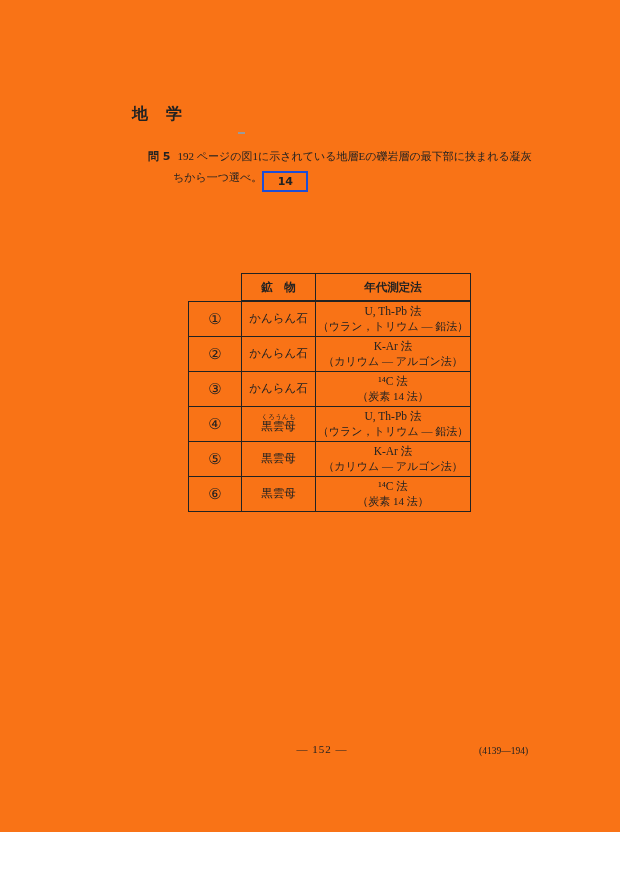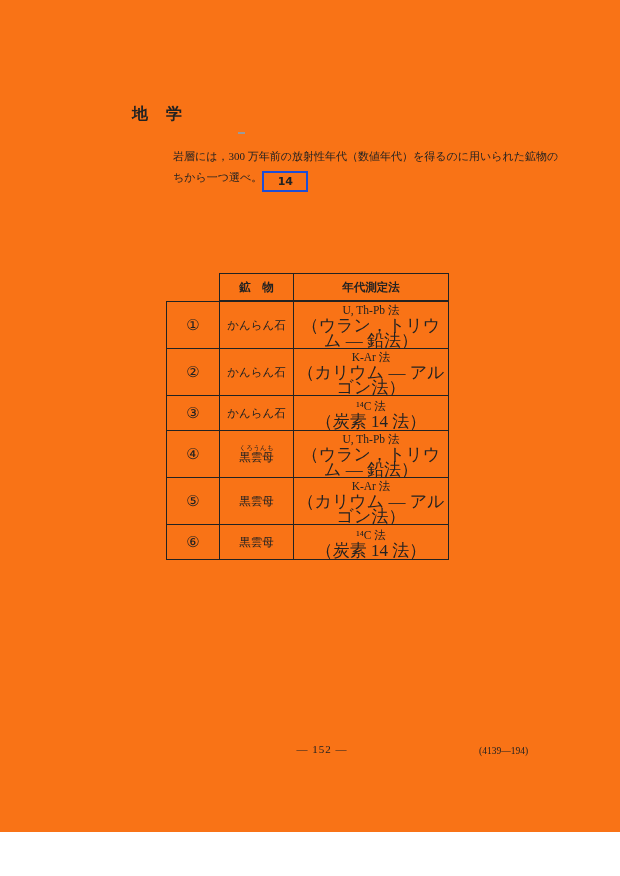--- a/index.html
+++ b/index.html
@@ -27,61 +27,63 @@
   .q-label { font-weight:bold; margin-right:7px; font-family:"DejaVu Sans","Liberation Sans",sans-serif; font-size:11px; }
   .answer-box {
     display:inline-block; box-sizing:content-box;
     border:2px solid #1d4ed8; width:42px; height:17px; line-height:17px;
     text-align:center; font-weight:bold; font-size:11px;
     margin-left:0; vertical-align:-4px;
     font-family:"DejaVu Sans","Liberation Sans",sans-serif;
   }
 
   table.choice-table {
-    position:absolute; left:166px; top:273px;
+    position:absolute; left:188px; top:273px;
     border-collapse:collapse; table-layout:fixed;border-radius:12px;
   }
   .choice-table col.c-num { width:53px; }
   .choice-table col.c-mineral { width:74px; }
   .choice-table col.c-method { width:155px; }
   .choice-table th, .choice-table td {
     border:1.5px solid #222; padding:0;
     text-align:center; vertical-align:middle;
   }
   .choice-table th.corner { border:none; }
   .choice-table thead th {
     height:26px; font-size:11.5px; font-weight:bold;
     border-bottom:2px solid #222;
   }
   .choice-table tbody tr { height:35px; }
   td.cell-number { font-size:15px; }
   td.cell-mineral { font-size:11.5px; }
   td.cell-mineral ruby rt { font-size:6.5px; letter-spacing:0; }
   td.cell-method .method-name { font-size:11.5px; line-height:16px; }
-  td.cell-method .method-reading { font-size:17px; line-height:15px; }
+  td.cell-method .method-reading { font-size:11px; line-height:15px; }
 
   .footer-page-number {
     position:absolute; left:322px; top:743px; transform:translateX(-50%);
     font-size:11px; letter-spacing:1px;
   }
   .footer-code {
     position:absolute; left:479px; top:746px;
     font-size:9.5px;
   }
 </style>
 </head>
 <body>
 
 <div class="page">
 
   <div class="subject-title">地　学</div>
   <div class="scan-dash"></div>
 
   <div class="question">
-    <div class="q-line">岩層には，300 万年前の放射性年代（数値年代）を得るのに用いられた鉱物の</div>
+    <div class="q-line q-first">
+      <span class="q-label">問 5</span><span>192 ページの図1に示されている地層Eの礫岩層の最下部に挟まれる凝灰</span>
+    </div>
     <div class="q-line">
       <span>ちから一つ選べ。</span><span class="answer-box">14</span>
     </div>
   </div>
 
   <table class="choice-table">
     <colgroup>
         <col class="c-num">
         <col class="c-mineral">
         <col class="c-method">

